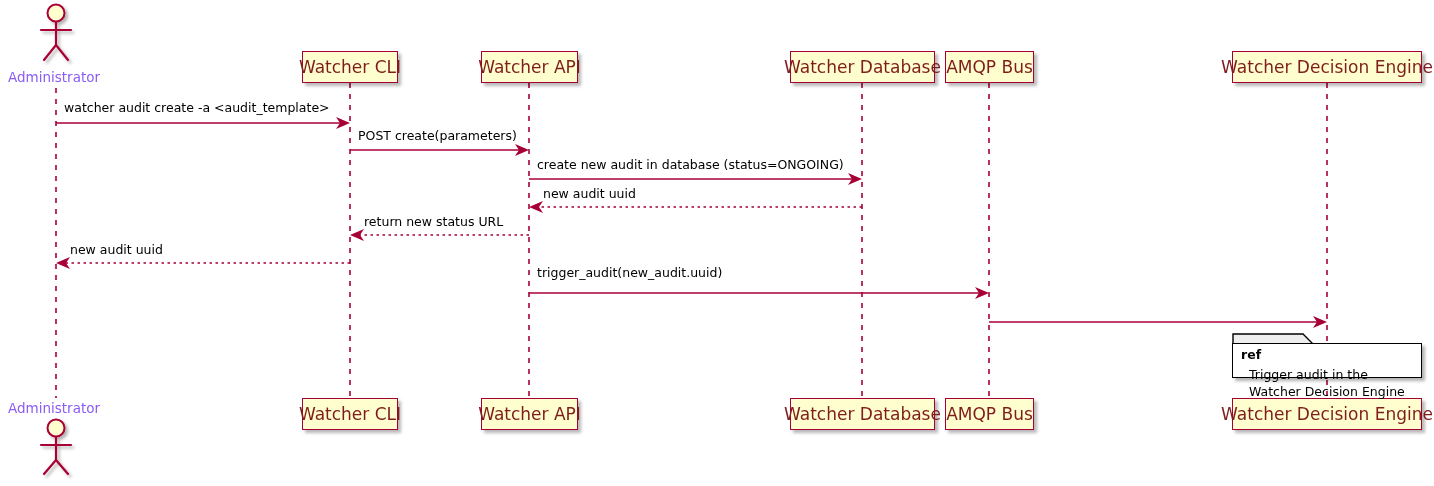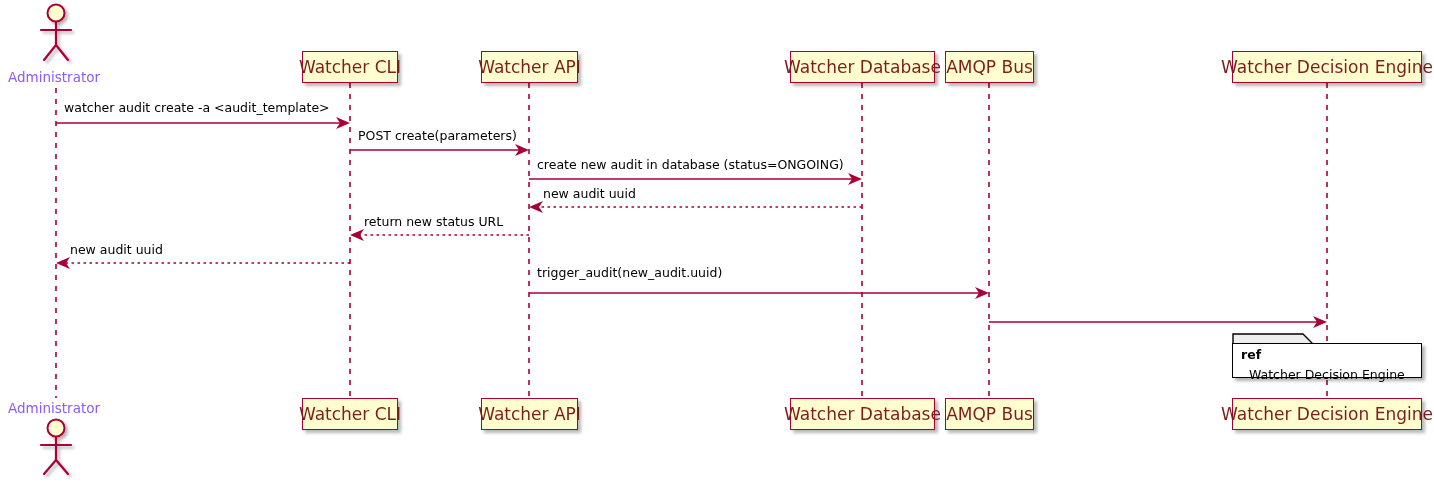--- a/index.html
+++ b/index.html
@@ -169,17 +169,18 @@
   <div class="msg" style="left:358px;top:130px;">POST create(parameters)</div>
   <div class="msg" style="left:537px;top:159px;">create new audit in database (status=ONGOING)</div>
   <div class="msg" style="left:543px;top:188px;">new audit uuid</div>
   <div class="msg" style="left:364px;top:216px;">return new status URL</div>
   <div class="msg" style="left:70px;top:244px;">new audit uuid</div>
   <div class="msg" style="left:537px;top:267px;">trigger_audit(new_audit.uuid)</div>
 
   <div class="refbox" style="left:1232px;top:333px;width:190px;height:35px;margin-top:10px;">
     <div class="reftab" style="width:80px;height:20px;background:transparent;">ref</div>
     <div class="refbody">
+      <span class="refline">Trigger audit in the</span>
       <span class="refline">Watcher Decision Engine</span>
     </div>
   </div>
 
 </div>
 
 </body></html>

